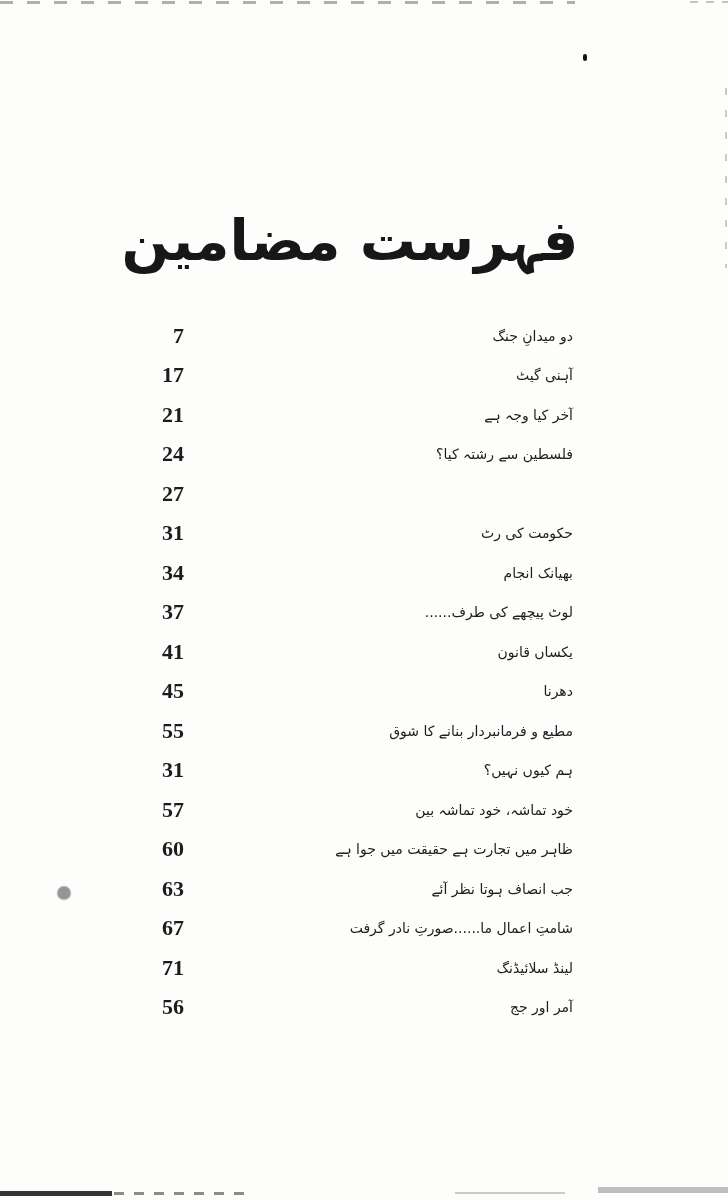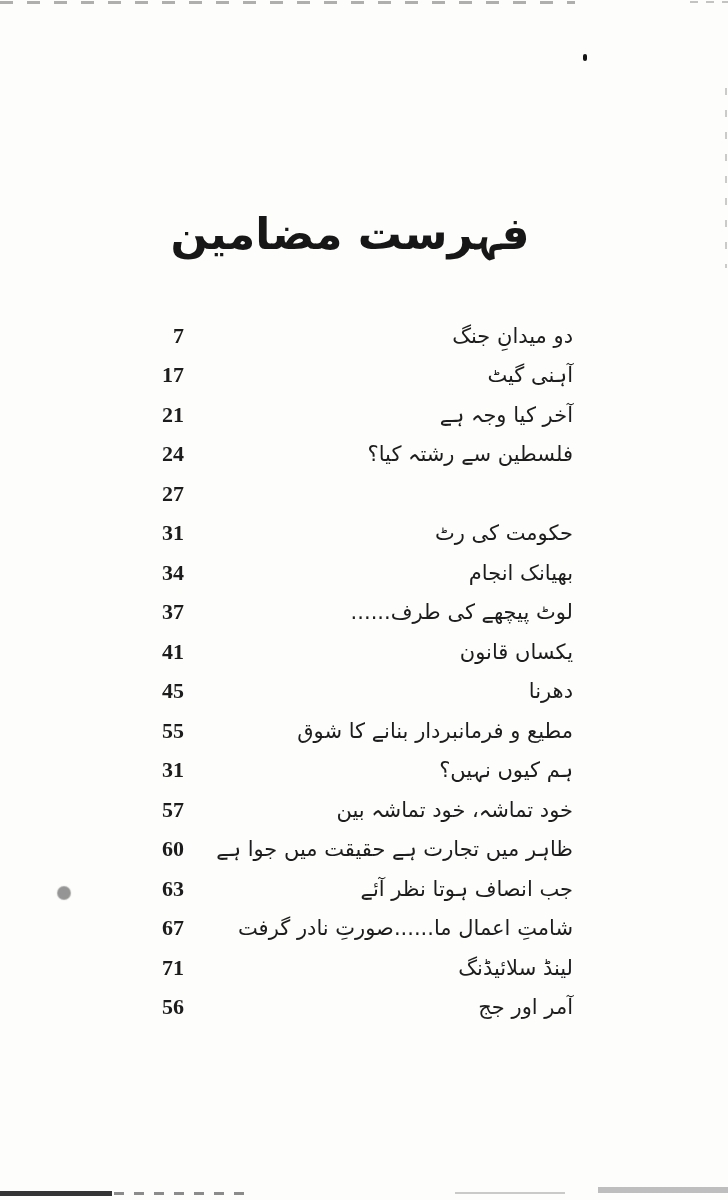--- a/index.html
+++ b/index.html
@@ -56,21 +56,21 @@
   .scan-bottom-d {
     position: absolute; bottom: 7px; left: 598px; right: 0; height: 6px;
     background: #9c9c9c; opacity: .65;
   }
   
   .title {
     position: absolute; top: 208px; left: 12px; right: 40px;
     margin: 0;
     text-align: center;
     direction: rtl;
-    font-size: 44px; font-weight: bold;
+    font-size: 56px; font-weight: bold;
     color: #171717;
     letter-spacing: 1px;
     font-family: "DejaVu Sans", sans-serif;
   }
   .toc {
     position: absolute; top: 316px; left: 122px; right: 155px;
   }
   .row {
     height: 39.5px;
     display: flex; align-items: center; justify-content: space-between;
@@ -79,21 +79,21 @@
     width: 62px;
     text-align: right;
     font-family: "Liberation Serif", serif;
     font-weight: bold;
     font-size: 22px;
     color: #1c1c1c;
   }
   .entry-title {
     direction: rtl;
     text-align: right;
-    font-size: 21px;
+    font-size: 14px;
     color: #1d1d1d;
     font-family: "DejaVu Sans", sans-serif;
     white-space: nowrap;
   }
 </style>
 </head>
 <body>
 
 <div class="page">
   <div class="scan-top-left"></div>

